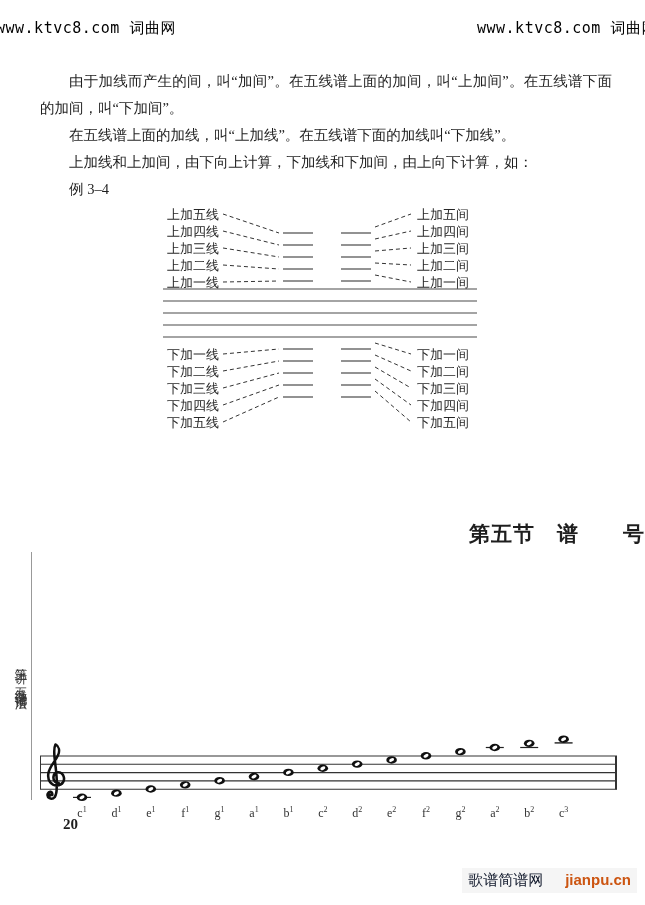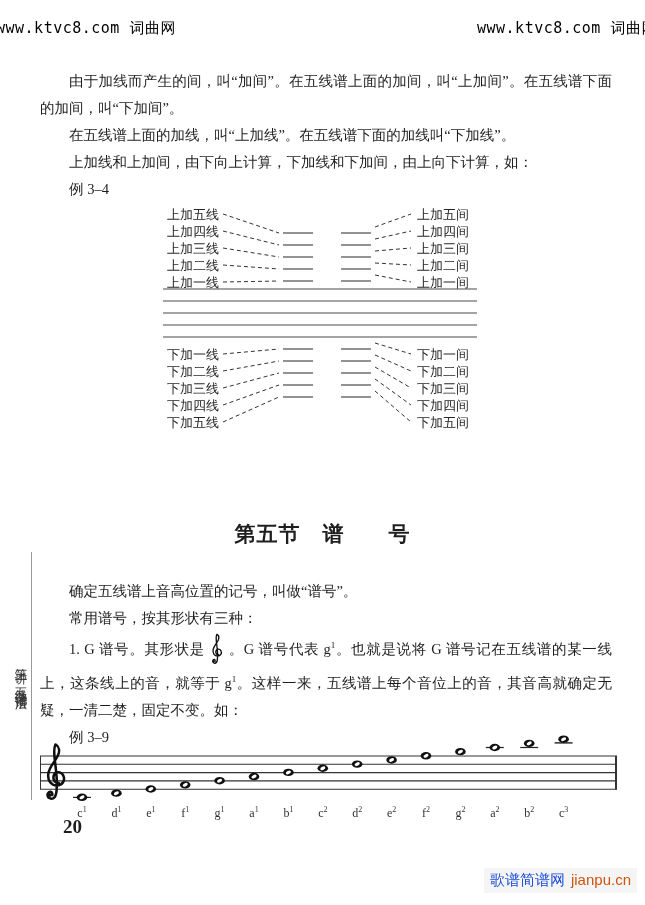--- a/index.html
+++ b/index.html
@@ -12,46 +12,46 @@
     position:absolute;top:19px;font-family:"DejaVu Sans Mono",monospace;
     font-size:15px;color:#000;white-space:nowrap;letter-spacing:0.5px;
   }
   .wm-left{left:2px;margin-left:-6px;}
   .wm-right{left:477px;width:168px;overflow:hidden;}
   .wm-bottom{
     position:absolute;top:868px;right:8px;background:#f5f5f5;
     padding:3px 6px;font-family:"Liberation Sans",sans-serif;font-size:15px;
     white-space:nowrap;
   }
-  .wm-site{color:#1d4ed8;}
-  .wm-url{color:#cc5511;text-decoration:none;margin-left:6px;}
+  .wm-site{color:#0f172a;}
+  .wm-url{color:#cc5511;text-decoration:none;margin-left:22px;font-weight:bold;}
   
   .tblock{position:absolute;left:40px;width:572px;font-size:14.5px;line-height:27px;text-align:justify;}
   .tblock p{margin:0;text-indent:2em;}
   .tb1{top:68px;}
   .tb2{top:440px;}
   .tb3{top:578px;}
   .ex-label{margin:0;text-indent:2em;}
   .heading{
-    position:absolute;top:520px;left:0;width:645px;text-align:center;
+    position:absolute;top:520px;left:0;width:645px;text-align:right;
     font-size:21px;font-weight:bold;letter-spacing:1px;
   }
   .inline-clef{vertical-align:-12px;margin:0 4px;}
   sup{font-size:9px;}
   
   .ex38{position:absolute;left:155px;top:202px;}
   .ex39{position:absolute;left:38px;top:730px;}
   
   .side-rule{position:absolute;left:31px;top:552px;width:1px;height:248px;background:#999;}
   .side-text{
     position:absolute;left:12px;top:658px;height:150px;
     writing-mode:vertical-rl;text-orientation:upright;
     font-size:12.5px;color:#333;letter-spacing:2px;display:flex;gap:13px;
   }
-  .page-num{position:absolute;left:63px;top:816px;font-size:19px;font-weight:bold;}
+  .page-num{position:absolute;left:63px;top:816px;font-size:15px;font-weight:bold;}
   .hidden-defs{position:absolute;width:0;height:0;overflow:hidden;}
 </style>
 </head>
 <body>
 
 <svg class="hidden-defs" aria-hidden="true">
   <symbol id="clefsym" viewBox="0 0 40 100">
     <path d="M21 7 C27 10 28 17 25 24 C21 33 12 41 10 52 C8 64 15 71 23 71 C32 71 37 63 33 55 C29 48 19 49 18 57 C17 64 22 68 26 67 M21 7 C18 13 19 23 20 31 C22 49 24 60 23 74 C23 82 22 86 20 89 M20 89 C15 95 7 90 9 84 C11 79 17 80 16 86" fill="none" stroke="#101010" stroke-width="4" stroke-linecap="round" stroke-linejoin="round"></path>
     <circle cx="12" cy="86" r="3.2" fill="#101010"></circle>
   </symbol>
@@ -133,28 +133,20 @@
       <line x1="68" y1="220" x2="124" y2="195" stroke="#333" stroke-width="1" stroke-dasharray="4 3"></line>
       <line x1="128" y1="195" x2="158" y2="195" stroke="#4a4a4a" stroke-width="1.2"></line>
       <line x1="186" y1="195" x2="216" y2="195" stroke="#4a4a4a" stroke-width="1.2"></line>
       <line x1="220" y1="189" x2="256" y2="220" stroke="#333" stroke-width="1" stroke-dasharray="4 3"></line>
       <text x="262" y="224.5" font-size="13" font-family="&quot;Liberation Serif&quot;,&quot;DejaVu Serif&quot;,serif" fill="#262626">下加五间</text>
     </svg>
 
 
   <div class="heading">第五节　谱　　号</div>
 
-  <div class="tblock tb3">
-    <p>确定五线谱上音高位置的记号，叫做“谱号”。</p>
-    <p>常用谱号，按其形状有三种：</p>
-    <p id="p7">1. G 谱号。其形状是<svg class="inline-clef" width="15" height="34" viewBox="0 0 40 100">
-          <use href="#clefsym" width="40" height="100"></use>
-        </svg>。G 谱号代表 g<sup>1</sup>。也就是说将 G 谱号记在五线谱的某一线上，这条线上的音，就等于 g<sup>1</sup>。这样一来，五线谱上每个音位上的音，其音高就确定无疑，一清二楚，固定不变。如：</p>
-    <p class="ex-label">例 3–9</p>
-  </div>
 
   <svg class="ex39" id="ex39" width="582" height="92" viewBox="0 0 582 92">
       <line x1="2" y1="26" x2="579" y2="26" stroke="#333" stroke-width="1.1"></line>
       <line x1="2" y1="34.3" x2="579" y2="34.3" stroke="#333" stroke-width="1.1"></line>
       <line x1="2" y1="42.6" x2="579" y2="42.6" stroke="#333" stroke-width="1.1"></line>
       <line x1="2" y1="50.900000000000006" x2="579" y2="50.900000000000006" stroke="#333" stroke-width="1.1"></line>
       <line x1="2" y1="59.2" x2="579" y2="59.2" stroke="#333" stroke-width="1.1"></line>
       <line x1="2.5" y1="26" x2="2.5" y2="59.2" stroke="#333" stroke-width="1"></line>
       <line x1="578" y1="26" x2="578" y2="59.2" stroke="#333" stroke-width="2"></line>
       <g transform="translate(4,10) scale(0.64)">

